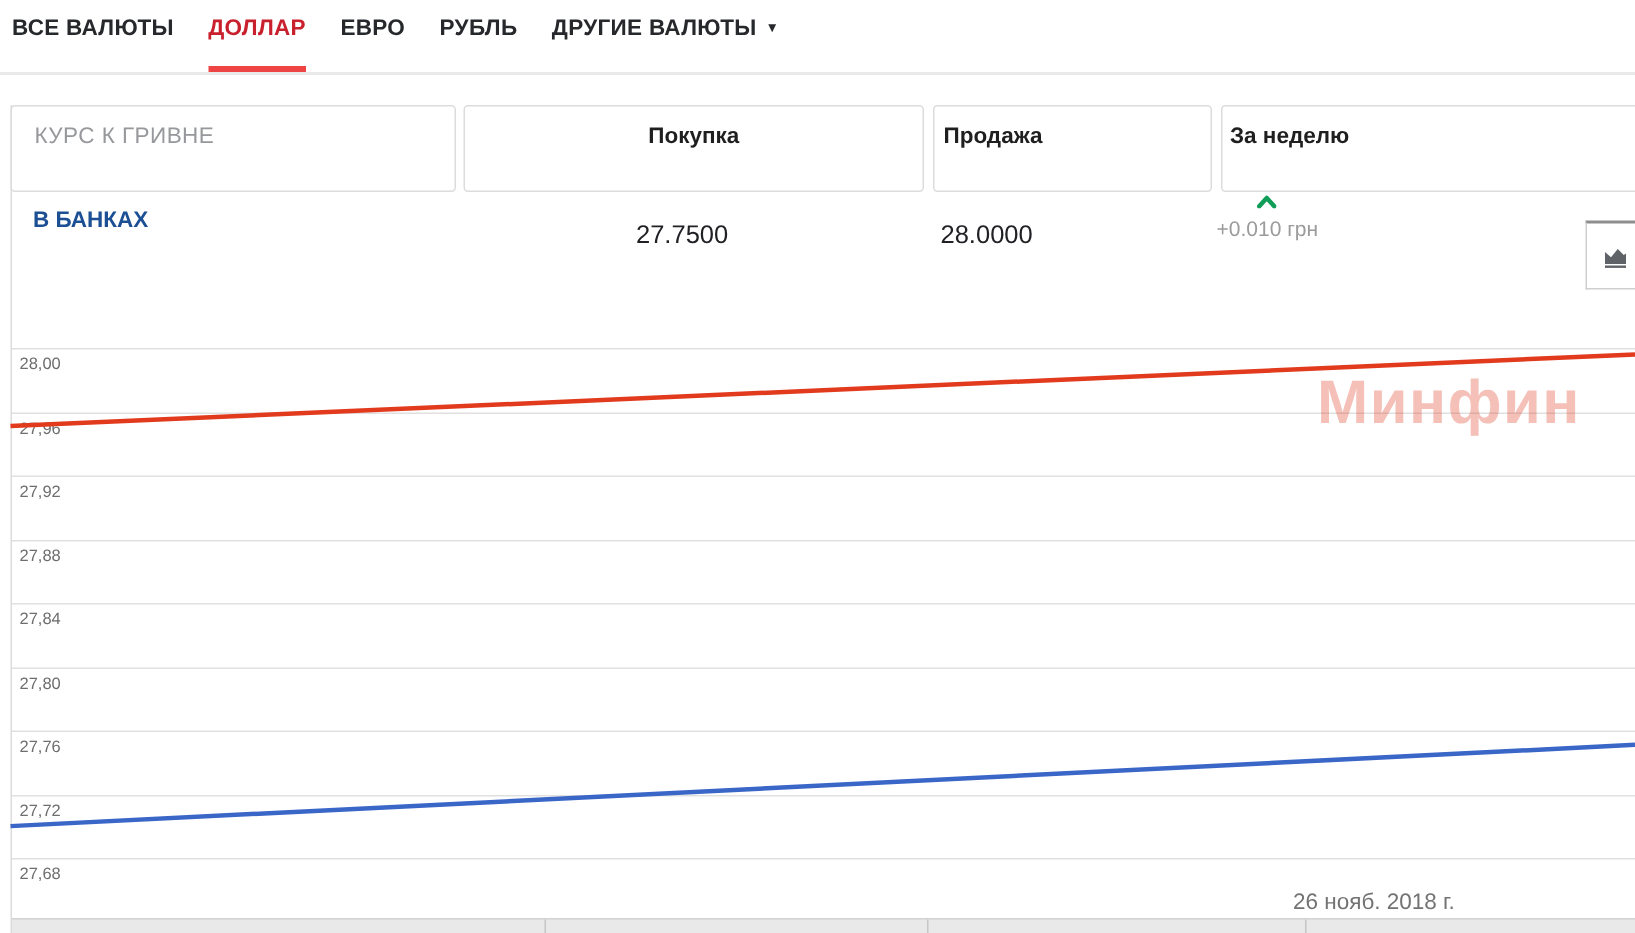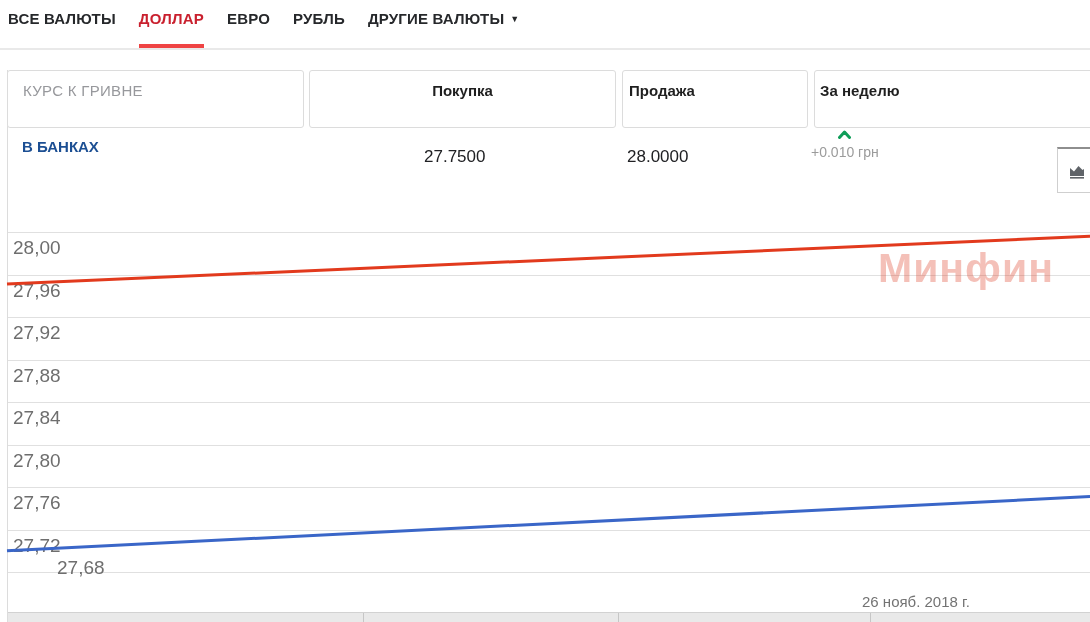--- a/index.html
+++ b/index.html
@@ -34,21 +34,21 @@
   .change{position:absolute;left:811px;top:130px;display:flex;align-items:center;gap:5px;
           font-size:14px;color:#9b9b9b;flex-direction:column;}
   .chart-btn{
     position:absolute;left:1057px;top:147px;width:40px;height:46px;box-sizing:border-box;
     background:#fff;border:1px solid #cfcfcf;border-top:2px solid #8e8e8e;
     display:flex;align-items:center;justify-content:center;cursor:pointer;
   }
   
   .plot{position:absolute;left:0;top:225px;width:1090px;height:397px;}
   .gridline{position:absolute;left:8px;right:0;height:0;border-top:1px solid #e0e0e0;}
-  .tick-label{position:absolute;left:13px;font-size:19px;color:#6e6e6e;}
+  .tick-label{position:absolute;left:13px;font-size:11px;color:#6e6e6e;}
   .watermark{
     position:absolute;left:878px;top:20px;font-size:41px;font-weight:bold;
     color:rgba(222,64,38,0.33);letter-spacing:1px;
   }
   .x-date{position:absolute;left:862px;top:368px;font-size:15px;color:#737373;}
   .x-band{position:absolute;left:8px;right:0;top:387px;height:10px;background:#e9e9e9;border-top:1px solid #d2d2d2;}
   .x-band .sep{position:absolute;top:0;bottom:0;width:1px;background:#c6c6c6;}
   .series-svg{position:absolute;left:0;top:0;width:1090px;height:622px;pointer-events:none;}
 </style>
 </head>
@@ -101,21 +101,21 @@
       <div class="tick-label" style="top: 139.5px;">27,88</div>
       <div class="gridline" style="top: 177px;"></div>
       <div class="tick-label" style="top: 182px;">27,84</div>
       <div class="gridline" style="top: 219.5px;"></div>
       <div class="tick-label" style="top: 224.5px;">27,80</div>
       <div class="gridline" style="top: 262px;"></div>
       <div class="tick-label" style="top: 267px;">27,76</div>
       <div class="gridline" style="top: 304.5px;"></div>
       <div class="tick-label" style="top: 309.5px;">27,72</div>
       <div class="gridline" style="top: 347px;"></div>
-      <div class="tick-label" style="top: 332px; margin-left: 44px;">27,68</div>
+      <div class="tick-label" style="top: 352px;">27,68</div>
     </div>
   <div class="watermark">Минфин</div>
   <div class="x-date">26 нояб. 2018 г.</div>
   <div class="x-band">
     <div class="sep" style="left:355px;"></div>
     <div class="sep" style="left:610px;"></div>
     <div class="sep" style="left:862px;"></div>
   </div>
 </div>
 

